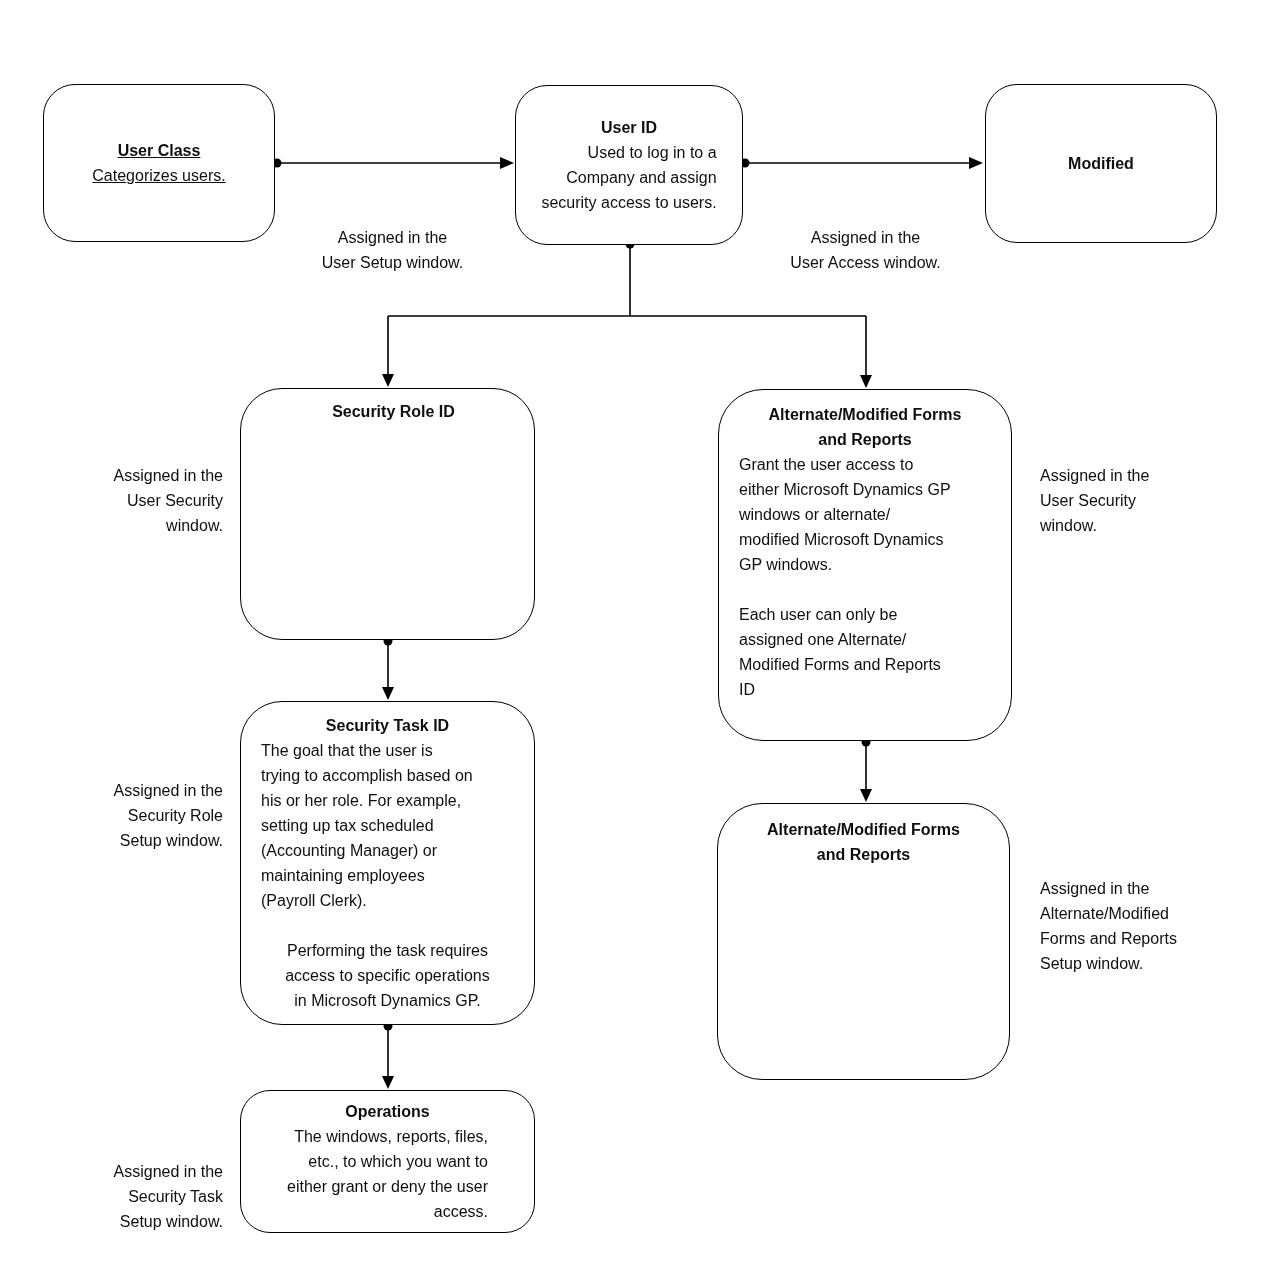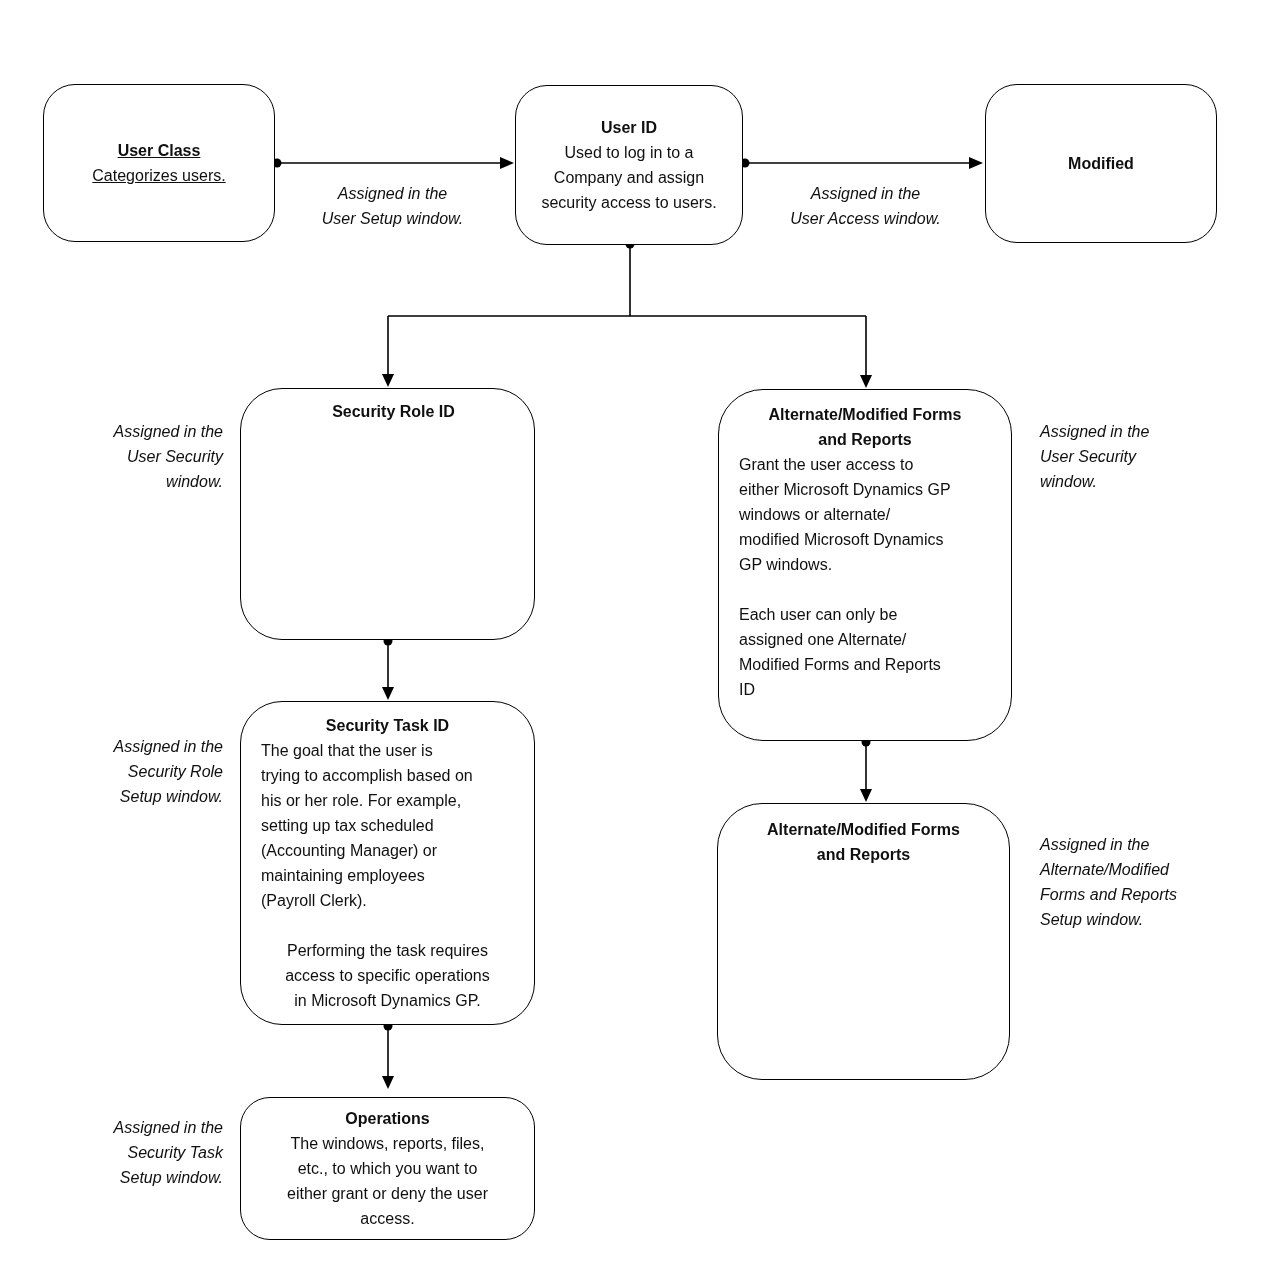--- a/index.html
+++ b/index.html
@@ -19,43 +19,43 @@
     border:1.6px solid #000000;
     z-index:2;
     display:flex;
     flex-direction:column;
     align-items:center;
     text-align:center;
     font-size:16px;
     line-height:25px;
   }
   .node .t{font-weight:bold;white-space:pre-line;}
-  .node .b{white-space:pre-line;}
+  .node .b{white-space:pre-line;text-align:right;}
   .node.vcenter{justify-content:center;}
   .node .b.left{align-self:stretch;text-align:left;}
   .node .b2{white-space:pre-line;margin-top:25px;text-align:center;}
   .elabel{
     position:absolute;
     z-index:2;
-    font-style:italic;
     font-size:16px;
     line-height:25px;
     white-space:pre-line;
+    margin-top:44px;
   }
   .elabel.center{text-align:center;}
   .elabel.right{text-align:right;}
   .elabel.left{text-align:left;}
 
   
   #n-user-class {left:43px;  top:84px;  width:232px; height:158px; border-radius:32px;text-decoration:underline;}
   #n-user-id    {left:515px; top:85px;  width:228px; height:160px; border-radius:32px; padding:0 8px;}
   #n-company    {left:985px; top:84px;  width:232px; height:159px; border-radius:32px;}
   #n-sec-role   {left:240px; top:388px; width:295px; height:252px; border-radius:42px; padding:10px 20px 0 32px;}
   #n-sec-task   {left:240px; top:701px; width:295px; height:324px; border-radius:42px; padding:11px 20px 4px 20px;}
-  #n-operations {left:240px; top:1090px;width:295px; height:143px; border-radius:30px; padding:0 18px;margin-top:7px;}
+  #n-operations {left:240px; top:1090px;width:295px; height:143px; border-radius:30px; padding:0 18px;}
   #n-altmod-1   {left:718px; top:389px; width:294px; height:352px; border-radius:45px; padding:12px 20px 0 20px;}
   #n-altmod-2   {left:717px; top:803px; width:293px; height:277px; border-radius:45px; padding:13px 20px 0 20px;}
 
   
   #l-user-setup    {left:305px;  top:181px; width:175px;}
   #l-user-access   {left:778px;  top:181px; width:175px;}
   #l-user-sec-left {left:70px;   top:419px; width:153px;}
   #l-sec-role-setup{left:70px;   top:734px; width:153px;}
   #l-sec-task-setup{left:70px;   top:1115px;width:153px;}
   #l-user-sec-right{left:1040px; top:419px; width:180px;}

